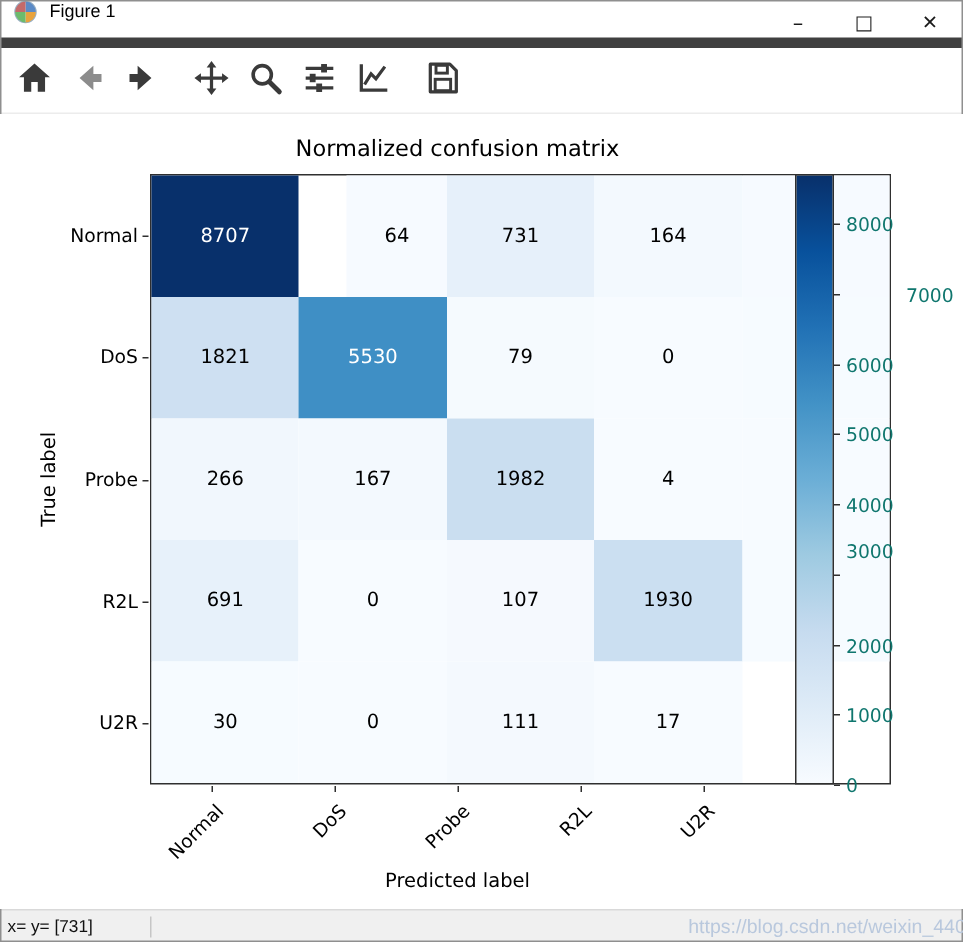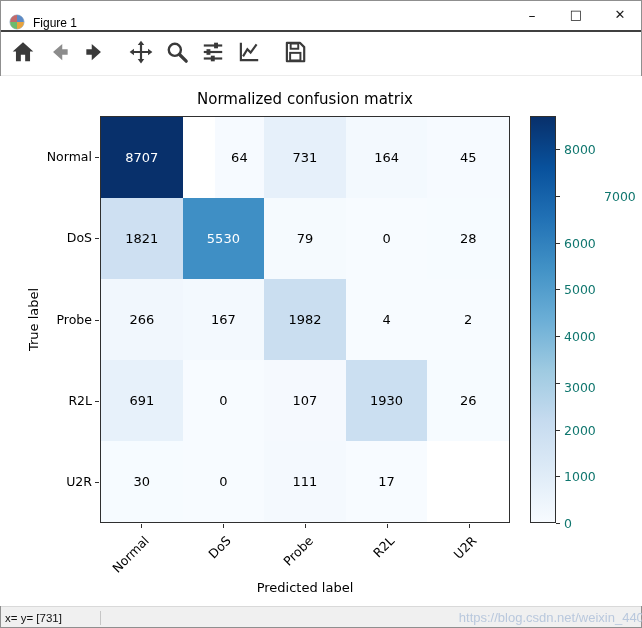--- a/index.html
+++ b/index.html
@@ -7,22 +7,22 @@
   .window {
     position:relative;
     width:642px; height:628px;
     background:#ffffff;
     outline:1px solid #8f8f8f; outline-offset:-1px;
     font-family:"Liberation Sans", sans-serif;
     overflow:hidden;
   }
   
   .titlebar {
-    height:32px; display:flex; align-items:flex-end;
-    background:#ffffff; border-bottom:2px solid #404040;
+    height:32px; display:flex; align-items:flex-start;
+    background:#ffffff; border-bottom:7px solid #404040;
   }
   .titlebar .app-icon { width:16px; height:16px; margin:0 8px 0 9px; flex:0 0 auto; }
   .titlebar .title { font-size:12px; color:#000; flex:1 1 auto; }
   .win-btn {
     width:44px; height:31px; display:flex; align-items:center; justify-content:center;
     font-size:13px; color:#1a1a1a; background:transparent; border:none; cursor:default;
     font-family:"DejaVu Sans", sans-serif;
   }
   .win-btn.min { font-size:14px; }
   
@@ -32,21 +32,21 @@
   }
   .tb-btn {
     width:34px; height:34px; display:flex; align-items:center; justify-content:center;
     background:transparent; border:none; cursor:default; margin-right:2px;
   }
   .tb-gap { width:10px; }
   
   .canvas { position:relative; width:642px; height:530px; background:#ffffff; font-family:"DejaVu Sans", sans-serif; }
   .plot-title { position:absolute; left:100px; top:14px; width:410px; text-align:center; font-size:15px; color:#000; }
   #heatmap {
-    position:absolute; left:100px; top:40px; width:410px; height:407px;
+    position:absolute; left:100px; top:40px; width:494px; height:407px;
     display:grid; grid-template-columns:repeat(5,1fr); grid-template-rows:repeat(5,1fr);
     border:1px solid #2f2f2f;
   }
   .hm-cell { display:flex; align-items:center; justify-content:center; font-size:13px; }
   .ytick { position:absolute; left:0; width:92px; text-align:right; font-size:12.5px; color:#000; height:16px; }
   .ytick-mark { position:absolute; left:95px; width:4px; height:1px; background:#2f2f2f; }
   .xtick { position:absolute; text-align:right; height:16px; }
   .xtick span { display:inline-block; transform-origin:100% 0; transform:rotate(-45deg); font-size:12.5px; color:#000; white-space:nowrap; }
   .xtick-mark { position:absolute; top:448px; width:1px; height:4px; background:#2f2f2f; }
   .ylabel {
@@ -221,21 +221,21 @@
       </div>
     <div id="colorbar" style="background: linear-gradient(to top, rgb(247, 251, 255) 0%, rgb(222, 235, 247) 12.5%, rgb(198, 219, 239) 25%, rgb(158, 202, 225) 37.5%, rgb(107, 174, 214) 50%, rgb(66, 146, 198) 62.5%, rgb(33, 113, 181) 75%, rgb(8, 81, 156) 87.5%, rgb(8, 48, 107) 100%);"></div>
     <div id="cbticks">
         <div class="cb-tick-mark" style="top: 447px;"></div>
         <div class="cb-tick-label" style="top: 440px;">0</div>
         <div class="cb-tick-mark" style="top: 400.256px;"></div>
         <div class="cb-tick-label" style="top: 393.256px;">1000</div>
         <div class="cb-tick-mark" style="top: 353.512px;"></div>
         <div class="cb-tick-label" style="top: 346.512px;">2000</div>
         <div class="cb-tick-mark" style="top: 306.768px;"></div>
-        <div class="cb-tick-label" style="top: 304px;">3000</div>
+        <div class="cb-tick-label" style="top: 284px;">3000</div>
         <div class="cb-tick-mark" style="top: 260.024px;"></div>
         <div class="cb-tick-label" style="top: 253.024px;">4000</div>
         <div class="cb-tick-mark" style="top: 213.28px;"></div>
         <div class="cb-tick-label" style="top: 206.28px;">5000</div>
         <div class="cb-tick-mark" style="top: 166.536px;"></div>
         <div class="cb-tick-label" style="top: 159.536px;">6000</div>
         <div class="cb-tick-mark" style="top: 119.792px;"></div>
         <div class="cb-tick-label" style="top: 112.792px; margin-left: 40px;">7000</div>
         <div class="cb-tick-mark" style="top: 73.048px;"></div>
         <div class="cb-tick-label" style="top: 66.048px;">8000</div>

